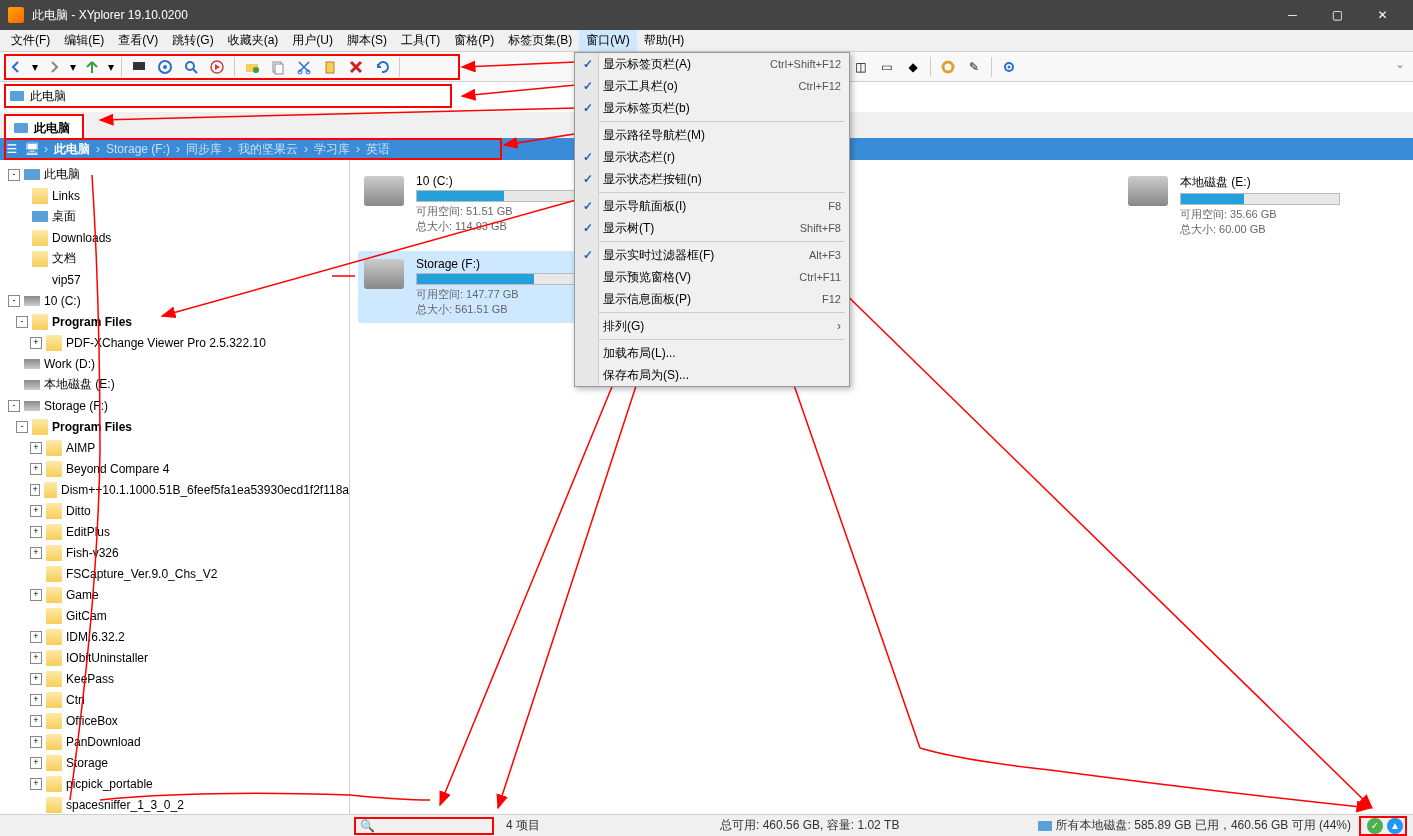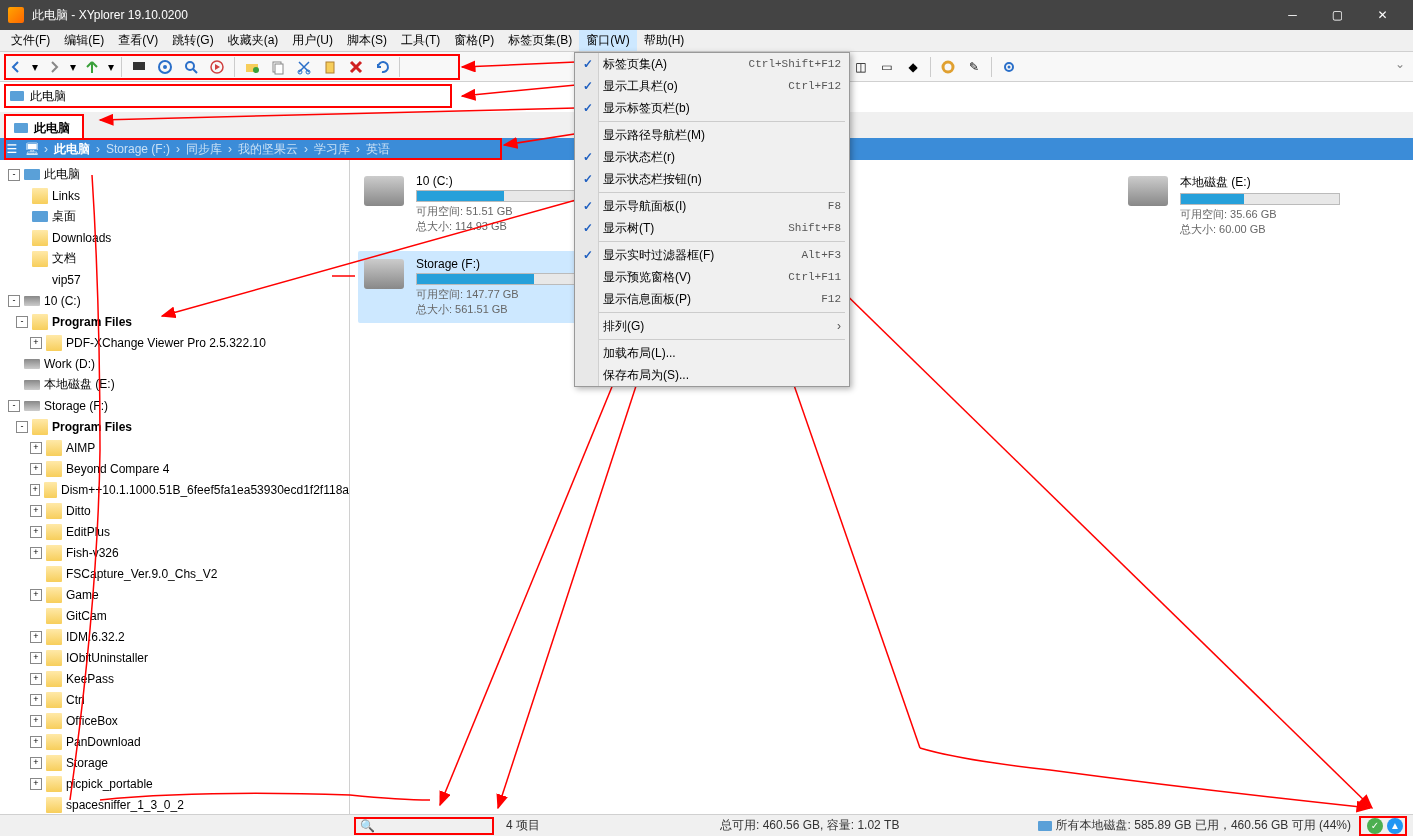--- a/index.html
+++ b/index.html
@@ -65,21 +65,21 @@
 .drive-entry .dname { font-size: 12px; margin-bottom: 2px; }
 .drive-entry .dbar { width: 160px; height: 12px; background: #e8e8e8; border: 1px solid #bbb; margin-bottom: 2px; position: relative; }
 .drive-entry .dbar .fill { height: 100%; background: #26a0da; }
 .drive-entry .dline { font-size: 11px; color: #666; }
 .drives-row { display: flex; gap: 100px; }
 
 
 .dropdown { position: absolute; left: 574px; top: 52px; width: 276px; background: #f0f0f0; border: 1px solid #999; box-shadow: 2px 2px 6px rgba(0,0,0,0.3); z-index: 100; }
 .dropdown .ditem { height: 22px; display: flex; align-items: center; padding: 0 8px 0 28px; position: relative; cursor: pointer; }
 .dropdown .ditem .check { position: absolute; left: 8px; color: #2060c0; font-weight: bold; }
-.dropdown .ditem .shortcut { margin-left: auto; color: #555; font-size: 11px; font-family: Liberation Mono, monospace; }
+.dropdown .ditem .shortcut { margin-left: auto; color: #555; font-size: 11px; }
 .dropdown .ditem .arrow { margin-left: auto; color: #555; }
 .dropdown .dsep { height: 1px; background: #ccc; margin: 2px 4px; }
 .dropdown .checkcol { position: absolute; left: 0; top: 0; bottom: 0; width: 24px; background: #e8e8e8; border-right: 1px solid #d0d0d0; }
 
 
 .statusbar { height: 22px; background: #f0f0f0; border-top: 1px solid #d0d0d0; display: flex; align-items: center; padding: 0 6px; position: absolute; bottom: 0; left: 0; right: 0; }
 .statusbar .search-box { width: 140px; height: 18px; border: 2px solid red; display: flex; align-items: center; padding: 0 4px; margin-left: 348px; }
 .statusbar .search-box .mag { color: #888; margin-right: 4px; }
 .statusbar .stat { margin-left: 12px; color: #333; }
 .statusbar .stat.right { margin-left: auto; text-align: center; }
@@ -458,21 +458,21 @@
     </div>
         </div>
       </div>
     </div>
 </div>
 
 <div class="dropdown" id="dropdown">
   <div class="checkcol"></div>
 <div class="ditem">
       <span class="check">✓</span>
-      <span>标签页集(A)</span>
+      <span>显示标签页栏(A)</span>
       <span class="shortcut">Ctrl+Shift+F12</span>
     </div>
     <div class="ditem">
       <span class="check">✓</span>
       <span>显示工具栏(o)</span>
       <span class="shortcut">Ctrl+F12</span>
     </div>
     <div class="ditem">
       <span class="check">✓</span>
       <span>显示标签页栏(b)</span>

